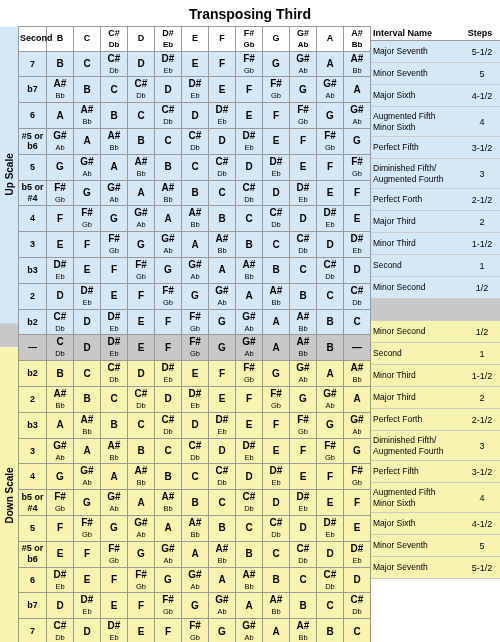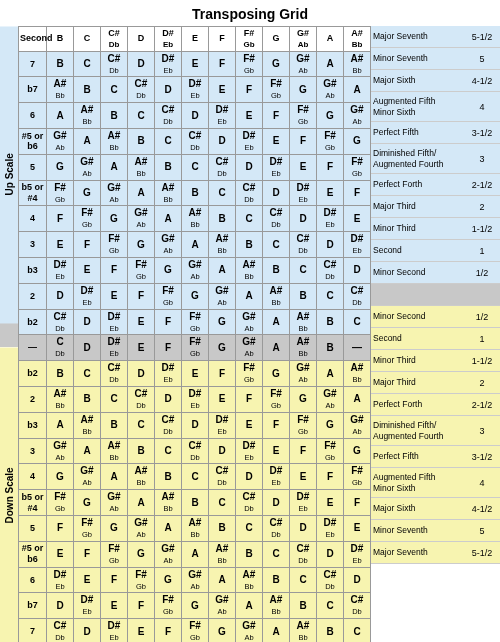--- a/index.html
+++ b/index.html
@@ -33,21 +33,21 @@
     }
     .full-layout {
       display: flex;
       flex-direction: row;
     }
   </style>
 </head>
 <body>
 
 <div>
-  <h1>Transposing Grid</h1>
+  <h1>Transposing Third</h1>
 </div>
 
 <div class="full-layout">
 
   <div id="left-section" style="display:flex;flex-direction:row;flex:1;">
   <div style="display: flex; flex-direction: column; width: 18px;">
         <div style="background: rgb(212, 232, 247); writing-mode: vertical-rl; transform: rotate(180deg); display: flex; align-items: center; justify-content: center; font-weight: bold; font-size: 10px; flex: 1 1 0%;">Up Scale</div>
         <div style="background: rgb(200, 200, 200); width: 18px; min-height: 24px;"></div>
         <div style="background: rgb(247, 244, 176); writing-mode: vertical-rl; transform: rotate(180deg); display: flex; align-items: center; justify-content: center; font-weight: bold; font-size: 10px; flex: 1 1 0%;">Down Scale</div>
       </div>
@@ -414,20 +414,24 @@
               <td style="background: rgb(247, 244, 176); border: 1px solid rgb(153, 153, 153); padding: 1px; text-align: center; font-size: 9px;"><span style="font-weight:bold;font-size:10px;">A</span></td>
               <td style="background: rgb(247, 244, 176); border: 1px solid rgb(153, 153, 153); padding: 1px; text-align: center; font-size: 9px;"><span style="font-weight:bold;font-size:10px;">A#</span><br><span style="font-size:7.5px;">Bb</span></td>
               <td style="background: rgb(247, 244, 176); border: 1px solid rgb(153, 153, 153); padding: 1px; text-align: center; font-size: 9px;"><span style="font-weight:bold;font-size:10px;">B</span></td>
               <td style="background: rgb(247, 244, 176); border: 1px solid rgb(153, 153, 153); padding: 1px; text-align: center; font-size: 9px;"><span style="font-weight:bold;font-size:10px;">C</span></td>
             </tr>
           </tbody>
         </table>
       </div>
     </div>
   <div id="right-section" style="width: 138px; display: flex; flex-direction: column; font-size: 9px;">
+  <div style="display: flex; font-weight: bold; font-size: 9px; border-bottom: 1px solid rgb(153, 153, 153); padding: 2px; background: rgb(255, 255, 255);">
+        <span style="flex: 1 1 0%; text-align: left;">Interval Name</span>
+        <span style="width: 36px; text-align: center;">Steps</span>
+      </div>
       <div style="display: flex; align-items: center; border-bottom: 1px solid rgb(204, 204, 204); min-height: 22px; background: rgb(212, 232, 247);">
         <span style="flex: 1 1 0%; text-align: left; padding-left: 2px; line-height: 1.2; font-size: 8.5px;">Major Seventh</span>
         <span style="width: 36px; text-align: center; font-size: 9px;">5-1/2</span>
       </div>
       <div style="display: flex; align-items: center; border-bottom: 1px solid rgb(204, 204, 204); min-height: 22px; background: rgb(212, 232, 247);">
         <span style="flex: 1 1 0%; text-align: left; padding-left: 2px; line-height: 1.2; font-size: 8.5px;">Minor Seventh</span>
         <span style="width: 36px; text-align: center; font-size: 9px;">5</span>
       </div>
       <div style="display: flex; align-items: center; border-bottom: 1px solid rgb(204, 204, 204); min-height: 22px; background: rgb(212, 232, 247);">
         <span style="flex: 1 1 0%; text-align: left; padding-left: 2px; line-height: 1.2; font-size: 8.5px;">Major Sixth</span>

